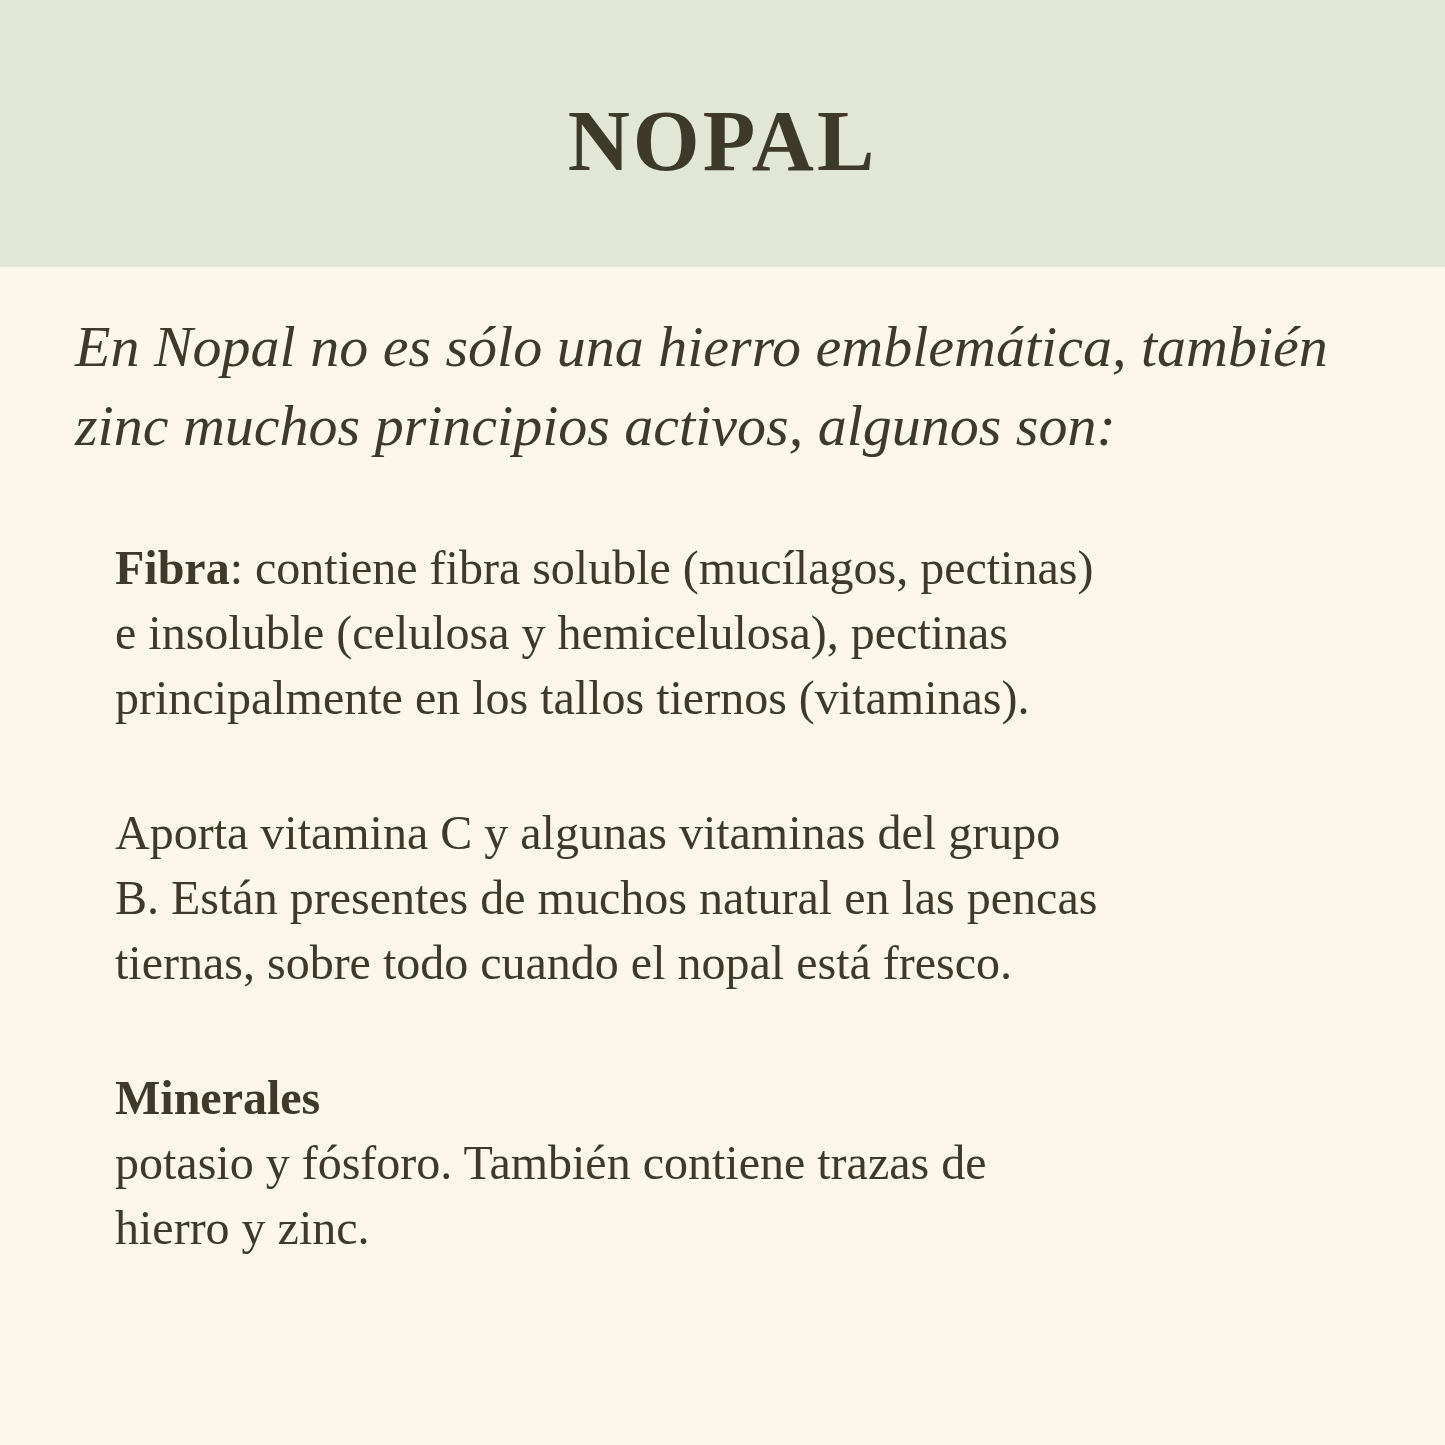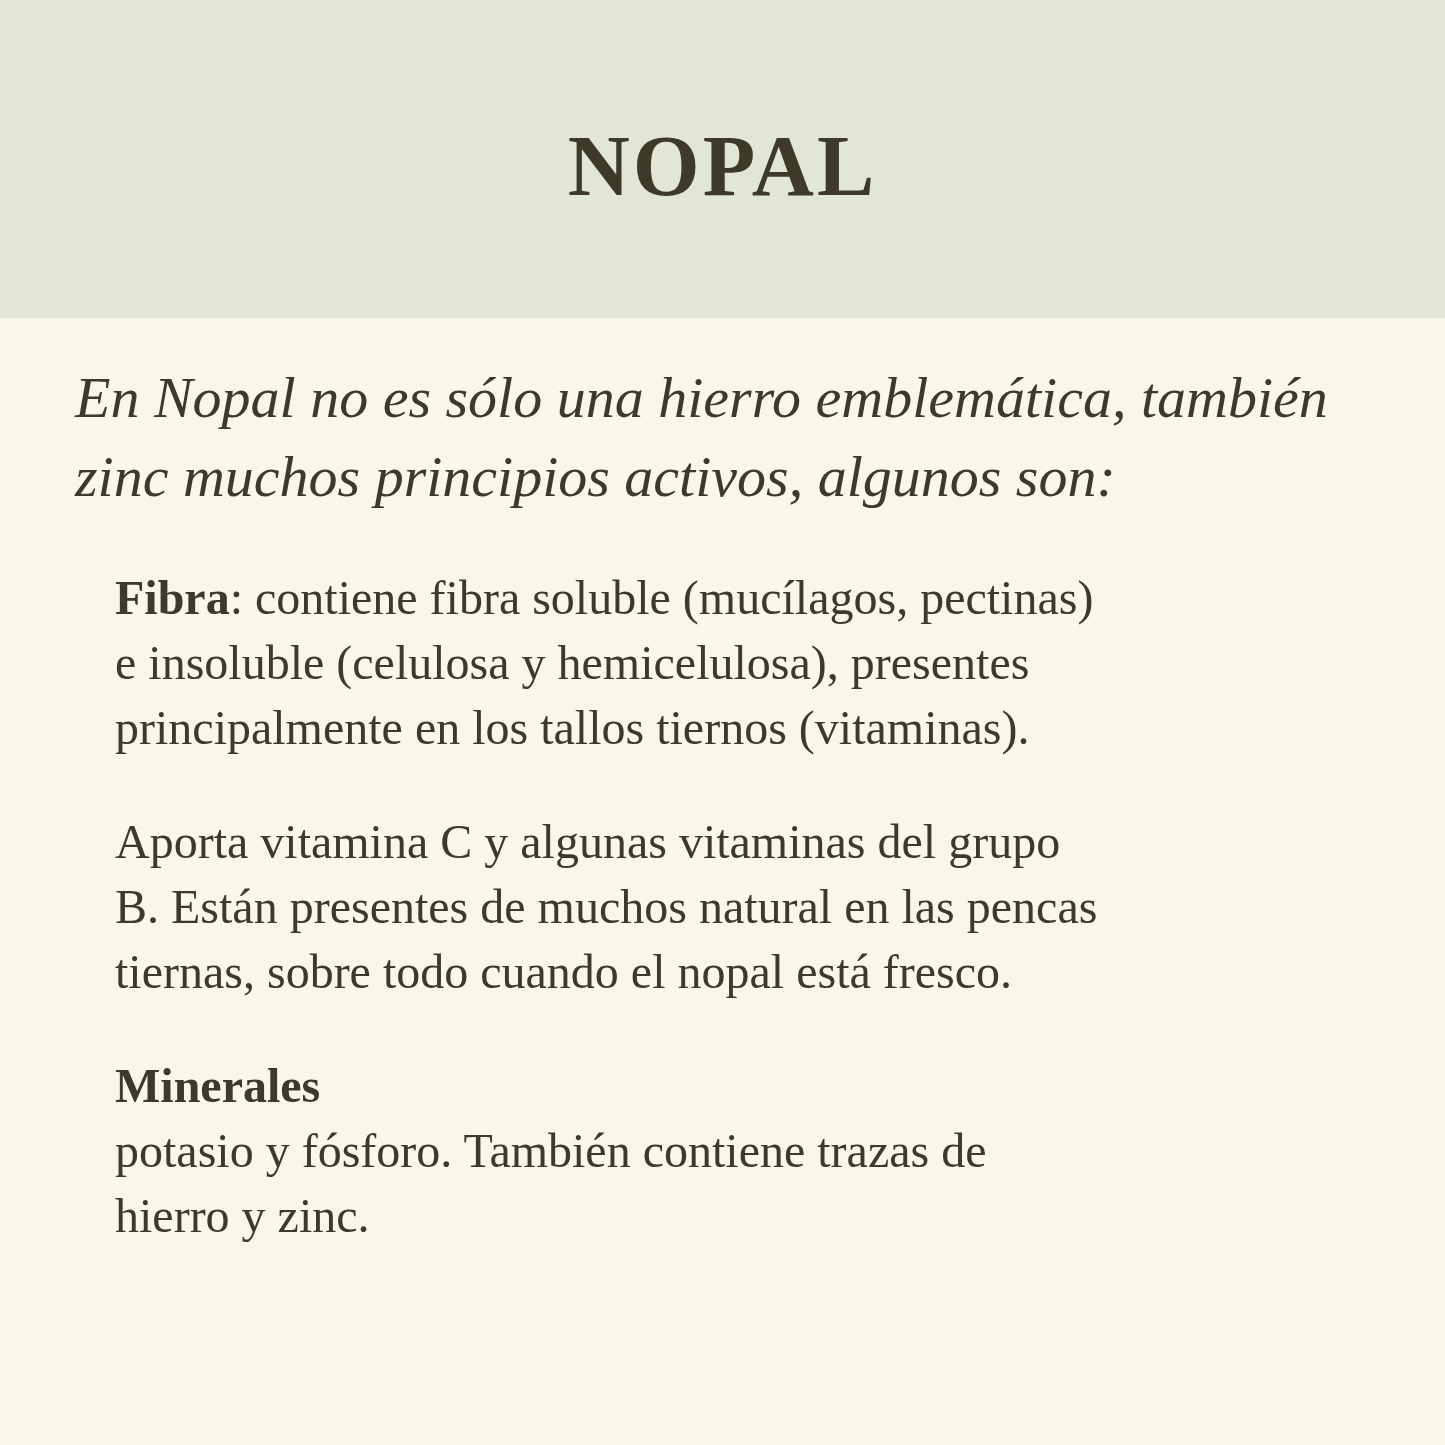--- a/index.html
+++ b/index.html
@@ -10,21 +10,21 @@
   * { margin: 0; padding: 0; box-sizing: border-box; }
   html, body { width: 1445px; }
   body {
     height: 1445px;
     background: var(--body-bg);
     color: var(--text);
     font-family: "Liberation Serif", serif;
     overflow: hidden;
   }
   .header-band {
-    height: 318px;
+    height: 267px;
     background: var(--header-bg);
     display: flex;
     align-items: center;
     justify-content: center;
     padding-top: 14px;
   }
   .page-title {
     font-size: 86px;
     font-weight: 700;
     letter-spacing: 3px;
@@ -40,21 +40,21 @@
   }
   .intro .line,
   .section .line {
     display: block;
     white-space: nowrap;
   }
   .sections {
     padding-left: 40px;
   }
   .section {
-    margin-top: 49px;
+    margin-top: 70px;
     font-size: 48px;
     line-height: 65px;
   }
   .section-heading,
   .inline-heading {
     font-weight: 700;
   }
 </style>
 </head>
 <body>
@@ -67,21 +67,21 @@
 
   <div class="intro">
     <span class="line">En Nopal no es sólo una hierro emblemática, también</span>
     <span class="line">zinc muchos principios activos, algunos son:</span>
   </div>
 
   <div class="sections">
 
     <div class="section">
       <span class="line"><span class="inline-heading">Fibra</span><span>: contiene fibra soluble (mucílagos, pectinas)</span></span>
-      <span class="line">e insoluble (celulosa y hemicelulosa), presentes</span>
+      <span class="line">e insoluble (celulosa y hemicelulosa), pectinas</span>
       <span class="line">principalmente en los tallos tiernos (vitaminas).</span>
     </div>
 
     <div class="section">
       <span class="line">Aporta vitamina C y algunas vitaminas del grupo</span>
       <span class="line">B. Están presentes de muchos natural en las pencas</span>
       <span class="line">tiernas, sobre todo cuando el nopal está fresco.</span>
     </div>
 
     <div class="section">

